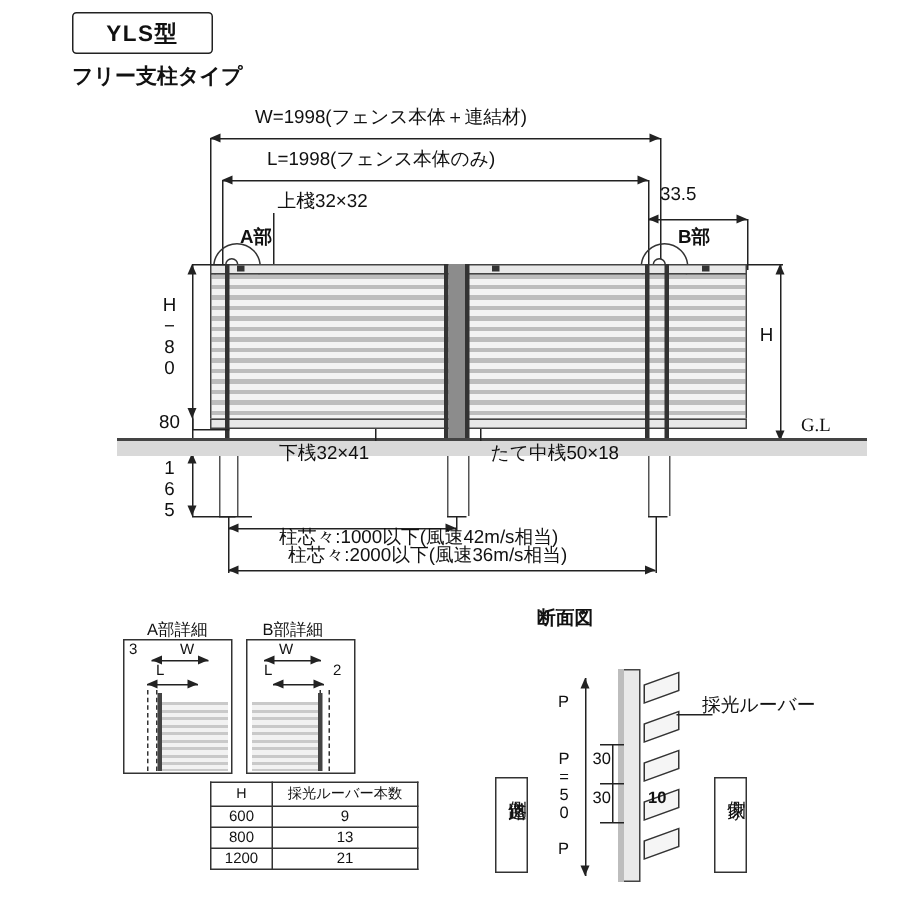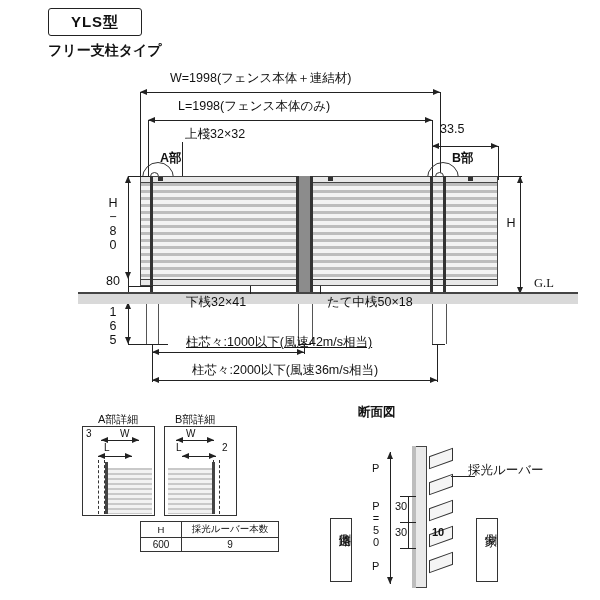--- a/index.html
+++ b/index.html
@@ -160,21 +160,21 @@
 <div class="abs hl" style="left:432px;top:344px;width:13px;"></div>
 
 <div class="abs t lbl" style="left:186px;top:294px;">下桟32×41</div>
 <div class="abs t lbl" style="left:327px;top:294px;">たて中桟50×18</div>
 <div class="abs" style="left:250px;top:286px;width:1px;height:8px;background:#222;"></div>
 <div class="abs" style="left:320px;top:286px;width:1px;height:8px;background:#222;"></div>
 
 <div class="abs hl" style="left:152px;top:352px;width:152px;"></div>
 <div class="abs ar-l" style="left:152px;top:348.5px;"></div>
 <div class="abs ar-r" style="left:297px;top:348.5px;"></div>
-<div class="abs t lbl" style="left:186px;top:334px;text-decoration:underline;">柱芯々:1000以下(風速42m/s相当)</div>
+<div class="abs t lbl" style="left:186px;top:350px;">柱芯々:1000以下(風速42m/s相当)</div>
 
 <div class="abs hl" style="left:152px;top:380px;width:285px;"></div>
 <div class="abs ar-l" style="left:152px;top:376.5px;"></div>
 <div class="abs ar-r" style="left:430px;top:376.5px;"></div>
 <div class="abs t lbl" style="left:192px;top:362px;">柱芯々:2000以下(風速36m/s相当)</div>
 
 <div class="abs vl" style="left:152px;top:344px;height:38px;"></div>
 <div class="abs vl" style="left:304px;top:344px;height:10px;"></div>
 <div class="abs vl" style="left:437px;top:344px;height:38px;"></div>
 
@@ -213,20 +213,28 @@
 <table class="abs tbl" style="left:140px;top:521px;">
   <tbody>
       <tr>
     <th style="width:32px;">H</th>
     <th style="width:88px;">採光ルーバー本数</th>
   </tr>
   <tr>
     <td>600</td>
     <td>9</td>
   </tr>
+  <tr>
+    <td>800</td>
+    <td>13</td>
+  </tr>
+  <tr>
+    <td>1200</td>
+    <td>21</td>
+  </tr>
 </tbody>
   </table>
 
 <div class="abs t lbl" style="left:358px;top:404px;font-weight:bold;">断面図</div>
 
 <div class="abs t lbl vert" style="left:336px;top:524px;">道路側</div>
 <div class="abs" style="left:330px;top:518px;width:20px;height:62px;border:1px solid #333;"></div>
 
 <div class="abs t lbl vert" style="left:482px;top:524px;">家側</div>
 <div class="abs" style="left:476px;top:518px;width:20px;height:62px;border:1px solid #333;"></div>

